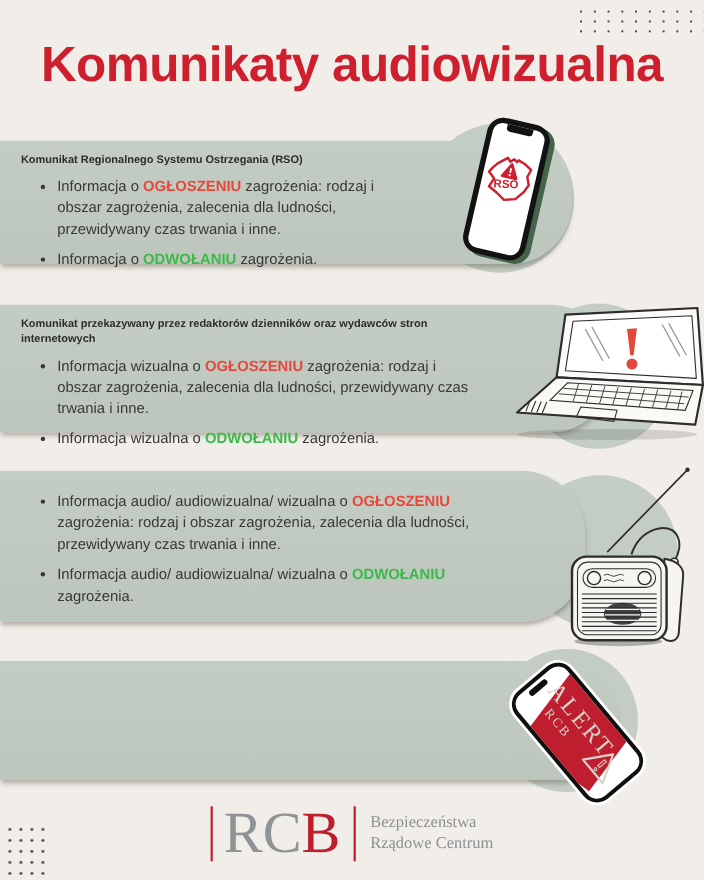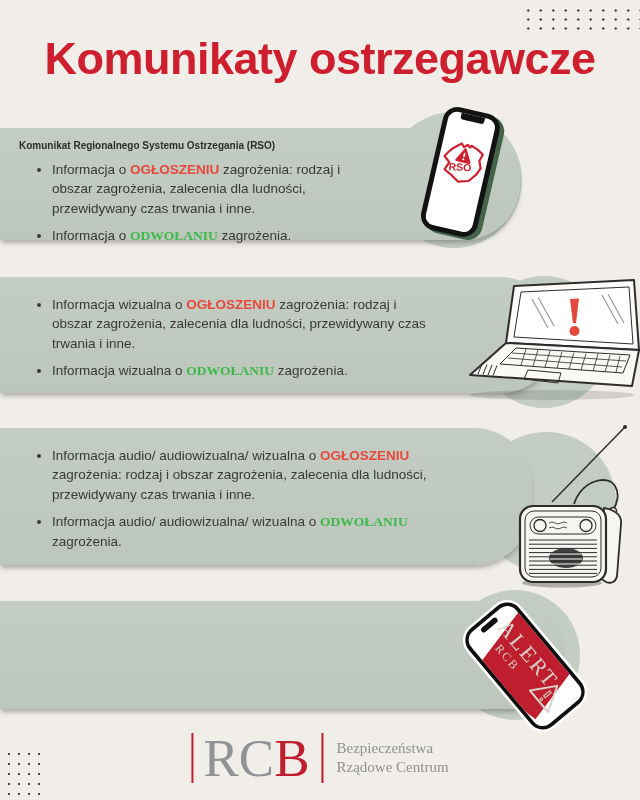--- a/index.html
+++ b/index.html
@@ -22,21 +22,21 @@
   .band{position:absolute;left:0;background:linear-gradient(var(--band),#bcc6bc);
     border-radius:0 58px 58px 0;box-shadow:0 4px 5px -1px rgba(95,90,80,.45);
     box-sizing:border-box;padding:11px 0 0 19px;z-index:2;}
   .blob{position:absolute;border-radius:50%;background:var(--band);z-index:1;}
   .band h2{margin:0 0 5px 0;font-size:10px;font-weight:700;color:var(--text-dark);line-height:1.38;}
   .band ul{margin:7px 0 0 0;padding:0 0 0 33px;}
   .band li{font-size:13.5px;color:#3a3836;line-height:1.44;margin:0 0 8px 0;}
   .band li::marker{color:#3a3836;}
   .kw{font-weight:700;}
   .kw-announce{color:var(--announce-red);text-align:center;}
-  .kw-cancel{color:var(--cancel-green);font-family:Liberation Serif, serif;}
+  .kw-cancel{color:var(--cancel-green);}
   .band-1{top:128px;height:112px;width:520px;}
   .band-2{top:277px;height:116px;width:558px;}
   .band-3{top:428px;height:137px;width:532px;}
   .band-4{top:601px;height:108px;width:562px;}
   .blob-1{left:386px;top:112px;width:136px;height:136px;}
   .blob-2{left:478px;top:276px;width:132px;height:132px;}
   .blob-3{left:476px;top:432px;width:140px;height:140px;}
   .blob-4{left:450px;top:590px;width:130px;height:130px;}
   .band-1 h2{max-width:470px;}
   .band-2 h2{max-width:380px;}
@@ -65,21 +65,21 @@
   .footer-logo .org span{display:block;}
 </style>
 </head>
 <body>
 
 <div class="poster">
 
   <div class="dots dots-tr"></div>
   <div class="dots dots-bl"></div>
 
-  <h1 class="title">Komunikaty ostrzegawcze</h1>
+  <h1 class="title">Komunikaty audiowizualna</h1>
 
   <div class="blob blob-1"></div>
   <section class="band band-1">
     <h2>Komunikat Regionalnego Systemu Ostrzegania (RSO)</h2>
     <ul>
       <li><span>Informacja o </span><span class="kw kw-announce">OGŁOSZENIU</span><span> zagrożenia: rodzaj i obszar zagrożenia, zalecenia dla ludności, przewidywany czas trwania i inne.</span></li>
       <li><span>Informacja o </span><span class="kw kw-cancel">ODWOŁANIU</span><span> zagrożenia.</span></li>
     </ul>
   </section>
   <div class="illus illus-phone1">
@@ -95,20 +95,21 @@
           <rect x="22.2" y="13.5" width="1.6" height="4.2" fill="#ffffff"></rect>
           <circle cx="23" cy="20" r="1" fill="#ffffff"></circle>
           <text x="11" y="34" transform="rotate(-10 11 34)" font-size="10.5" font-weight="700" fill="#cf2030" font-family="Liberation Sans, DejaVu Sans, sans-serif">RSO</text>
         </g>
       </g>
     </svg>
   </div>
 
   <div class="blob blob-2"></div>
   <section class="band band-2">
+    <h2>Komunikat przekazywany przez redaktorów dzienników oraz wydawców stron internetowych</h2>
     <ul>
       <li><span>Informacja wizualna o </span><span class="kw kw-announce">OGŁOSZENIU</span><span> zagrożenia: rodzaj i obszar zagrożenia, zalecenia dla ludności, przewidywany czas trwania i inne.</span></li>
       <li><span>Informacja wizualna o </span><span class="kw kw-cancel">ODWOŁANIU</span><span> zagrożenia.</span></li>
     </ul>
   </section>
   <div class="illus illus-laptop">
     <svg viewBox="0 0 178 126" xmlns="http://www.w3.org/2000/svg">
       <ellipse cx="88" cy="117" rx="82" ry="5" fill="rgba(50,50,45,0.16)"></ellipse>
       <path d="M50,8 L170,2 L175,72 L42,65 Z" fill="#fcfbf9" stroke="#2d2d2d" stroke-width="2" stroke-linejoin="round"></path>
       <path d="M57,14 L165,9 L169,66 L50,59 Z" fill="#ffffff" stroke="#2d2d2d" stroke-width="1" stroke-linejoin="round"></path>

